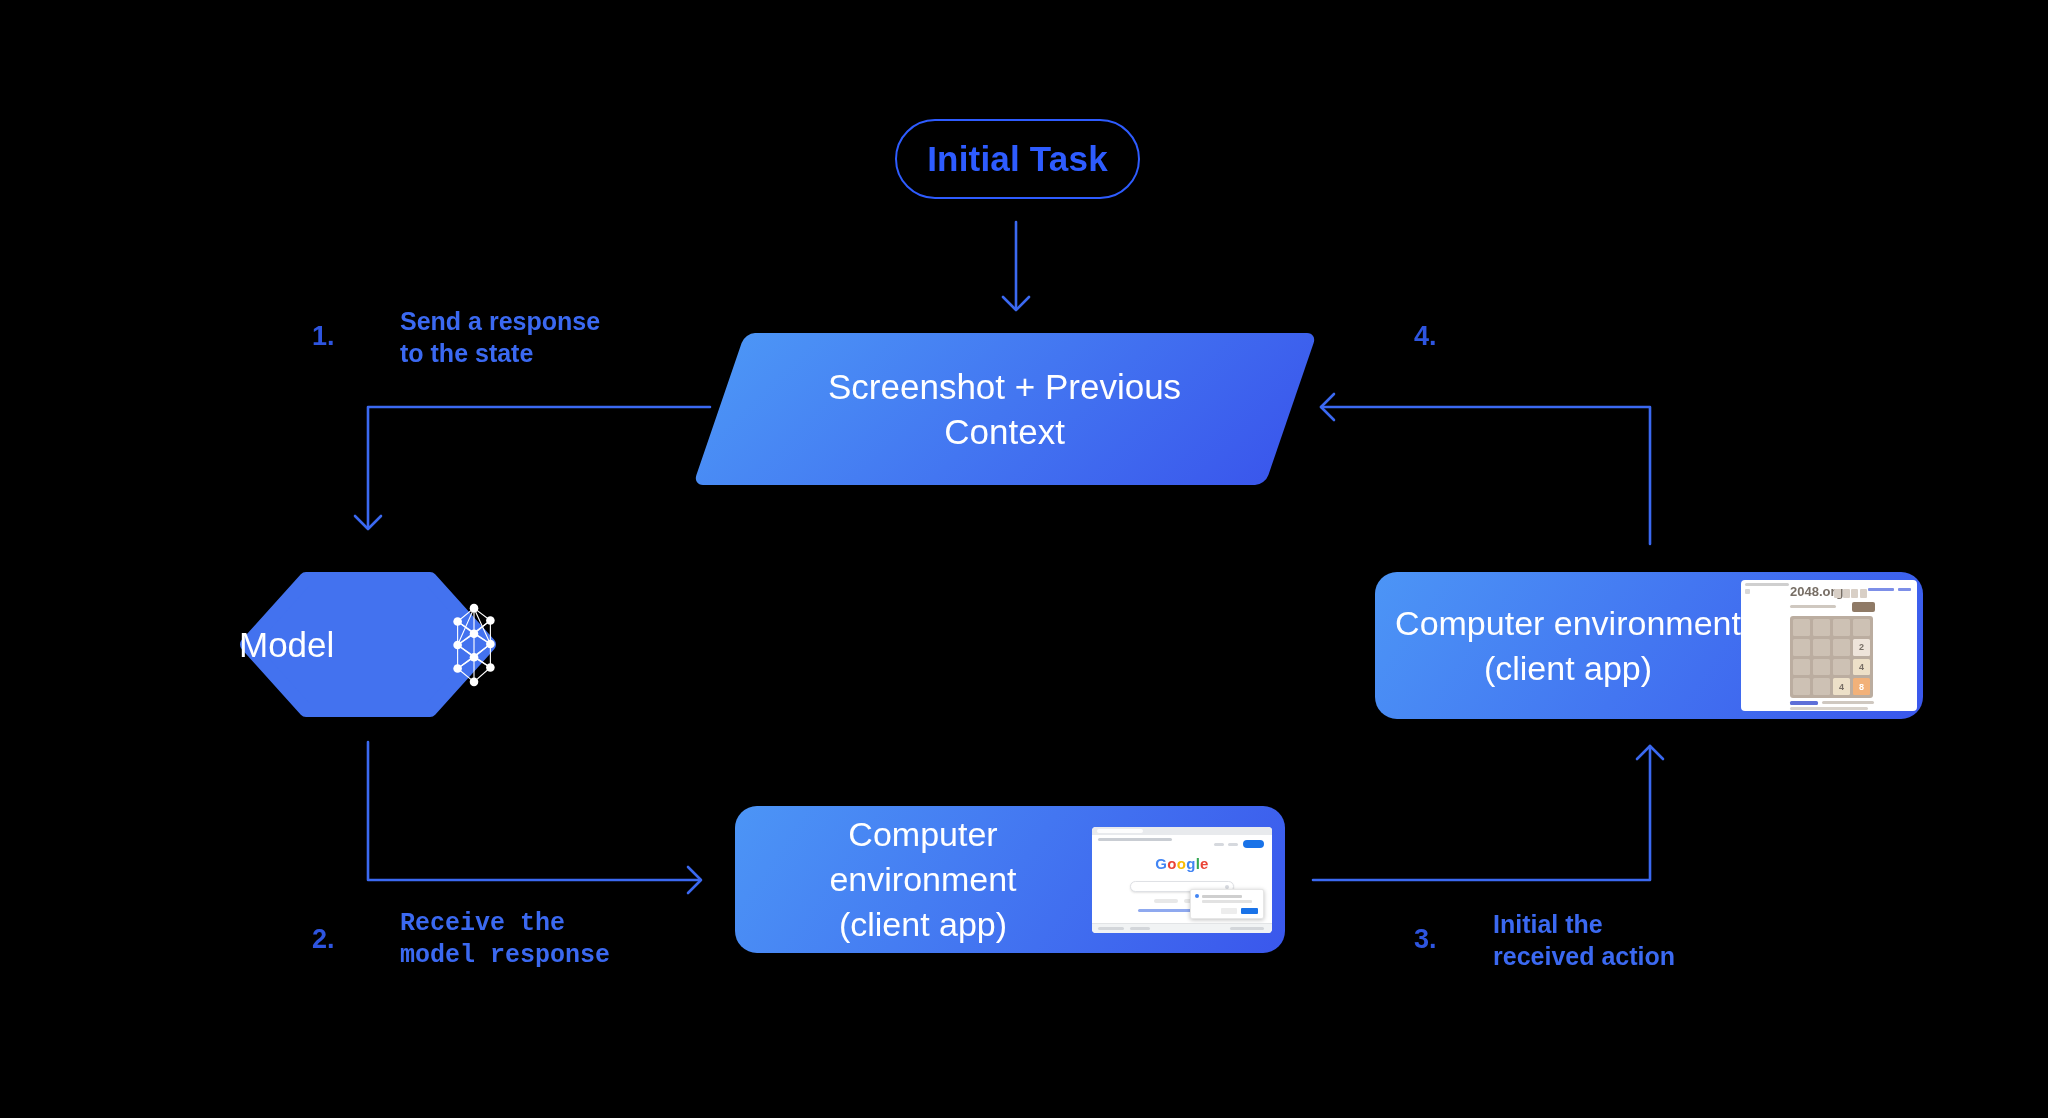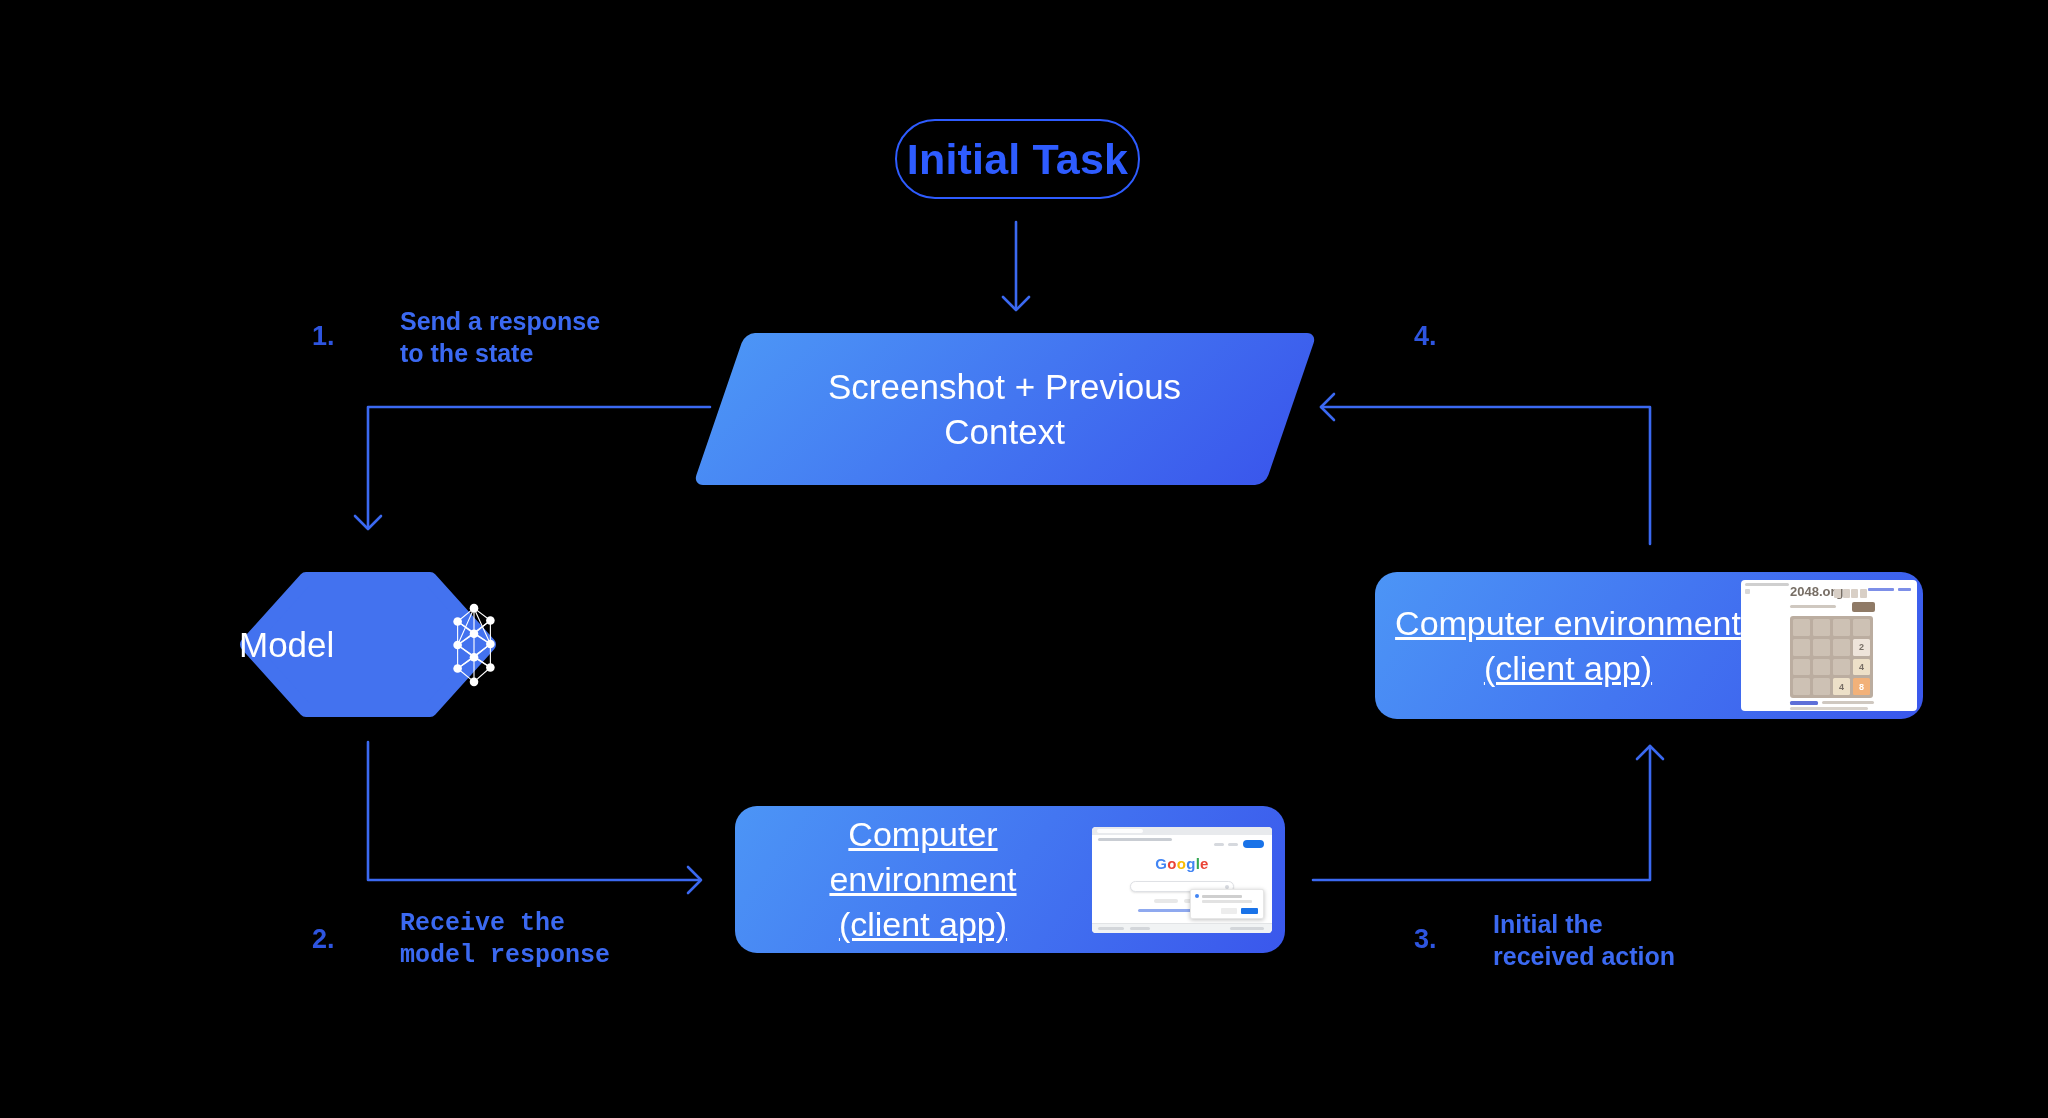--- a/index.html
+++ b/index.html
@@ -22,42 +22,42 @@
   #stage{position:relative;width:2048px;height:1118px;background:var(--bg);overflow:hidden;}
 
   
   #arrows{position:absolute;left:0;top:0;width:2048px;height:1118px;}
   #arrows path{fill:none;stroke:var(--accent);stroke-width:2.6;stroke-linecap:round;stroke-linejoin:round;}
 
   
   .pill{position:absolute;left:895px;top:119px;width:245px;height:80px;
     border:2.5px solid var(--pill);border-radius:40px;
     display:flex;align-items:center;justify-content:center;}
-  .pill span{color:var(--pill);font-size:43px;font-weight:700;letter-spacing:.2px;}
+  .pill span{color:var(--pill);font-size:35px;font-weight:700;letter-spacing:.2px;}
 
   
   .para{position:absolute;left:719px;top:333px;width:572px;height:152px;
     transform:skewX(-18.9deg);border-radius:10px;
     background:linear-gradient(125deg,var(--grad-light) 0%,var(--grad-dark) 100%);
     display:flex;align-items:center;justify-content:center;}
   .para-inner{transform:skewX(18.9deg);text-align:center;color:var(--white);
     font-size:35px;line-height:45px;font-weight:400;}
 
   
   .hexwrap{position:absolute;left:239px;top:571px;width:258px;height:147px;}
   .hexwrap svg.hex{position:absolute;left:0;top:0;}
   .hex-content{position:absolute;left:0;top:0;width:100%;height:100%;
     display:flex;align-items:center;justify-content:space-between;gap:16px;color:var(--white);}
   .hex-content .label{font-size:35px;font-weight:400;}
 
   
   .envbox{position:absolute;border-radius:22px;
     background:linear-gradient(125deg,var(--grad-light) 0%,var(--grad-dark) 100%);}
   .envbox .envtext{position:absolute;top:0;bottom:0;display:flex;flex-direction:column;
-    justify-content:center;text-align:center;color:var(--white);font-size:34px;line-height:45px;text-decoration:underline;}
+    justify-content:center;text-align:center;color:var(--white);font-size:34px;line-height:45px;}
   #env-bottom{left:735px;top:806px;width:550px;height:147px;}
   #env-bottom .envtext{left:18px;width:340px;}
   #env-right{left:1375px;top:572px;width:548px;height:147px;}
   #env-right .envtext{left:18px;width:350px;}
 
   
   .step-num{position:absolute;color:var(--num);font-size:27px;font-weight:700;}
   .step-text{position:absolute;color:var(--accent);font-size:25px;line-height:32px;font-weight:700;}
   #num1{left:312px;top:321px;} #text1{left:400px;top:305px;}
   #num2{left:312px;top:924px;} #text2{left:400px;top:908px;font-family:Liberation Mono, monospace;}

